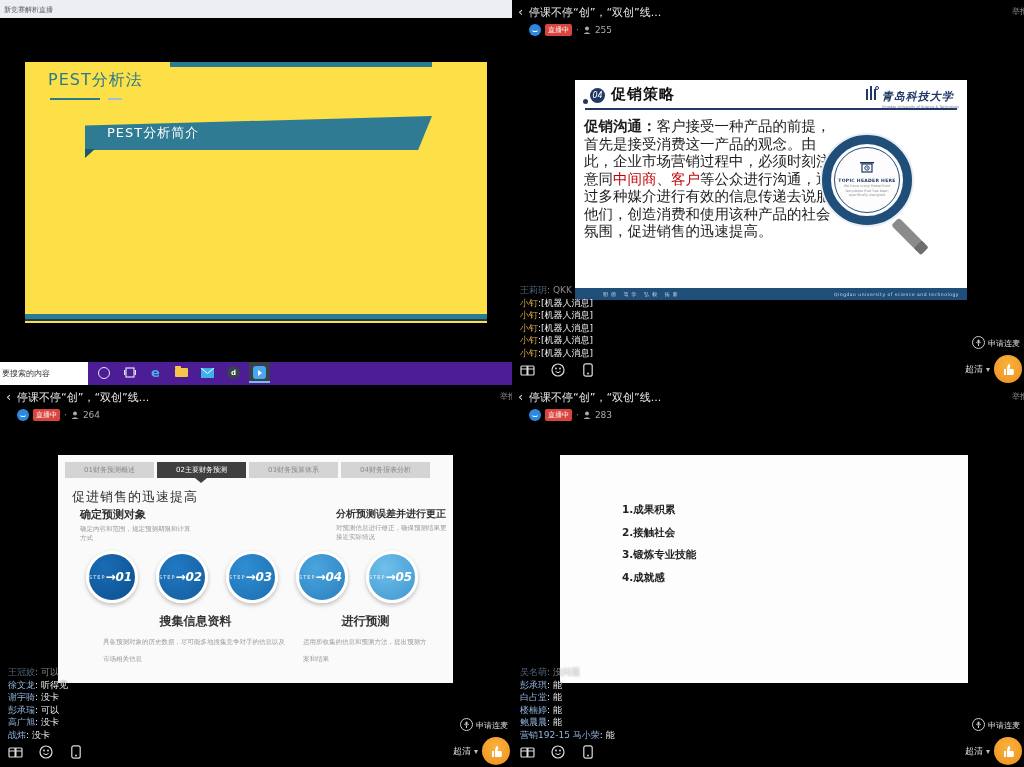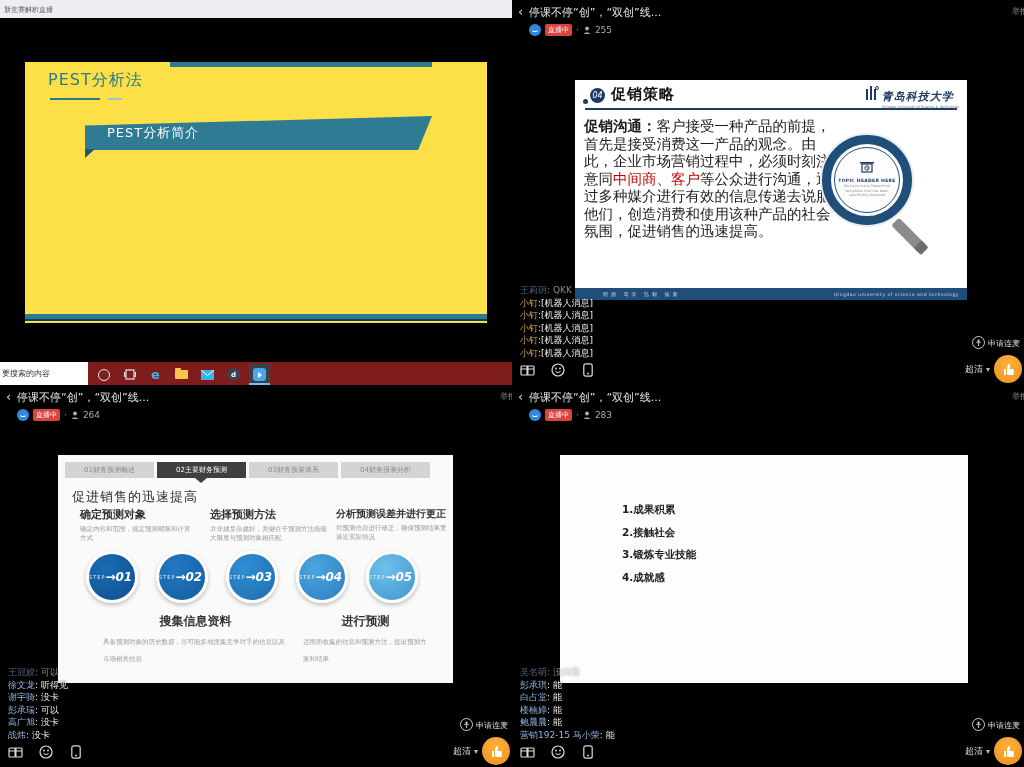--- a/index.html
+++ b/index.html
@@ -7,21 +7,21 @@
     font-family:"DejaVu Sans","Liberation Sans",sans-serif;}
   .q{position:absolute;width:512px;overflow:hidden;background:#000;}
   #q-tl{left:0;top:0;height:385px;}
   #q-tr{left:512px;top:0;height:385px;}
   #q-bl{left:0;top:385px;height:382px;}
   #q-br{left:512px;top:385px;height:382px;}
 
   
   .titlebar{position:absolute;left:0;top:0;width:512px;height:18px;background:#eceef2;}
   .titlebar span{position:absolute;left:4px;top:5px;font-size:7px;color:#555;}
-  .taskbar{position:absolute;left:0;bottom:0;width:608px;height:23px;background:#7f1d1d;display:flex;align-items:flex-end;}
+  .taskbar{position:absolute;left:0;bottom:0;width:608px;height:23px;background:#4c1d95;display:flex;align-items:flex-start;}
   .tb-search{width:88px;height:23px;border:none;background:#fff;font-size:8px;color:#333;padding:0 0 0 2px;box-sizing:border-box;}
   .tb-ico{width:21px;height:21px;margin-left:5px;display:flex;align-items:center;justify-content:center;flex:0 0 auto;}
   .cortana{width:10px;height:10px;border:1.5px solid #e3e7ec;border-radius:50%;}
   .edge-e{font-size:13px;font-weight:bold;color:#45b3ea;}
   .folder{width:13px;height:9px;background:#f6c64c;border-radius:1px;position:relative;}
   .folder:before{content:"";position:absolute;left:0;top:-2px;width:6px;height:2px;background:#f6c64c;border-radius:1px 1px 0 0;}
   .ding-dark{width:13px;height:13px;border-radius:50%;background:#39434f;color:#fff;font-size:7px;font-weight:bold;display:flex;align-items:center;justify-content:center;}
   .tb-active{background:#3a404a;position:relative;}
   .tb-active:after{content:"";position:absolute;left:0;bottom:0;width:100%;height:2px;background:#79bbf2;}
   .app-blue{width:13px;height:13px;border-radius:3px;background:#4aa6ee;display:flex;align-items:center;justify-content:center;}
@@ -332,24 +332,20 @@
         <div class="fc-tab">01财务预测概述</div>
         <div class="fc-tab active">02主要财务预测</div>
         <div class="fc-tab">03财务预算体系</div>
         <div class="fc-tab">04财务报表分析</div>
       </div>
       <div class="fc-heading">促进销售的迅速提高</div>
       <div class="fc-col fc-col1">
         <div class="ct">确定预测对象</div>
         <div class="cd">确定内容和范围，规定预测期限和计算方式</div>
       </div>
-      <div class="fc-col fc-col2">
-        <div class="ct">选择预测方法</div>
-        <div class="cd">并非越复杂越好，关键在于预测方法能最大限度与预测对象相匹配</div>
-      </div>
       <div class="fc-col fc-col3">
         <div class="ct">分析预测误差并进行更正</div>
         <div class="cd">对预测信息进行修正，确保预测结果更接近实际情况</div>
       </div>
       <div class="fc-steps">
         <div class="fc-step">
             <span class="sl">STEP</span>
             <span class="sn">→01</span>
           </div>
         <div class="fc-step">

